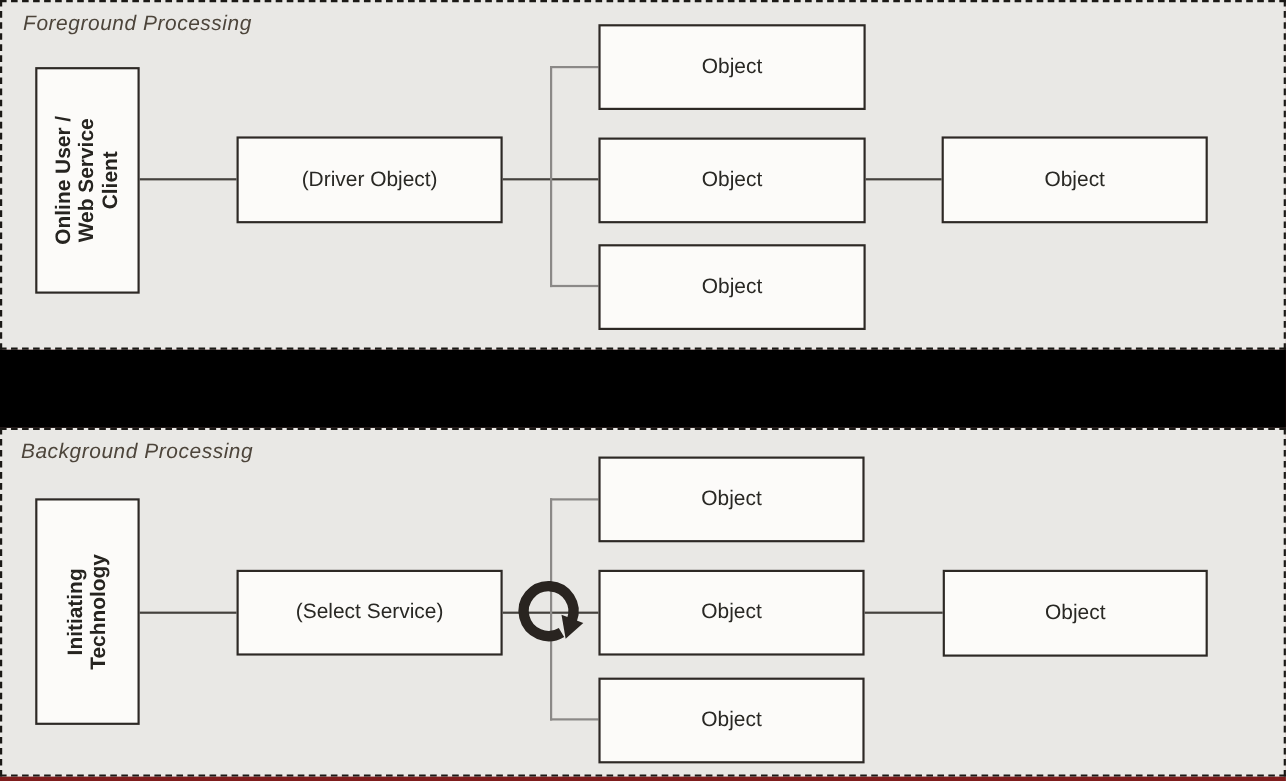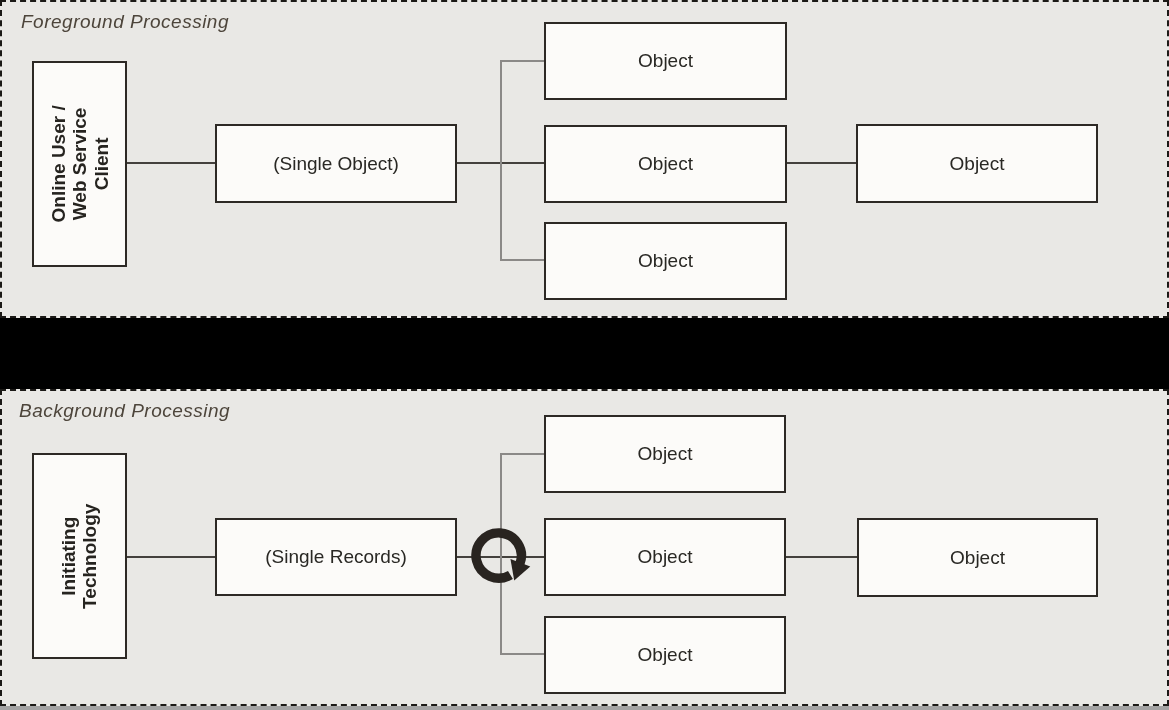--- a/index.html
+++ b/index.html
@@ -1,19 +1,19 @@
 <!DOCTYPE html>
 <html><head>
 <meta charset="utf-8">
 <style>
   html,body{margin:0;padding:0;}
   .canvas{
     position:relative;
     width:1169px;height:710px;
-    background:#a3a3a3;
+    background:#7f1d1d;
     font-family:"Liberation Sans", sans-serif;
     overflow:hidden;
   }
   .panel{
     position:absolute;
     left:0;width:1169px;
     background:#e9e8e5;
     border:2px dashed #1b1916;
     box-sizing:border-box;
   }
@@ -83,21 +83,21 @@
   <div class="node" style="left:32px;top:61px;width:95px;height:206px">
     <div class="vtext">
       <div>Online User /</div>
       <div>Web Service</div>
       <div>Client</div>
     </div>
   </div>
 
   <div class="node" style="left:215px;top:124px;width:242px;height:79px">
     <div>
-      <div>(Single Object)</div>
+      <div>(Driver Object)</div>
     </div>
   </div>
 
   <div class="node" style="left:544px;top:22px;width:243px;height:78px">
     <span>Object</span>
   </div>
   <div class="node" style="left:544px;top:125px;width:243px;height:78px">
     <span>Object</span>
   </div>
   <div class="node" style="left:544px;top:222px;width:243px;height:78px">
@@ -122,21 +122,21 @@
 
   <div class="node" style="left:32px;top:453px;width:95px;height:206px">
     <div class="vtext">
       <div>Initiating</div>
       <div>Technology</div>
     </div>
   </div>
 
   <div class="node" style="left:215px;top:518px;width:242px;height:78px">
     <div>
-      <div>(Single Records)</div>
+      <div>(Select Service)</div>
     </div>
   </div>
 
   <div class="node" style="left:544px;top:415px;width:242px;height:78px">
     <span>Object</span>
   </div>
   <div class="node" style="left:544px;top:518px;width:242px;height:78px">
     <span>Object</span>
   </div>
   <div class="node" style="left:544px;top:616px;width:242px;height:78px">

